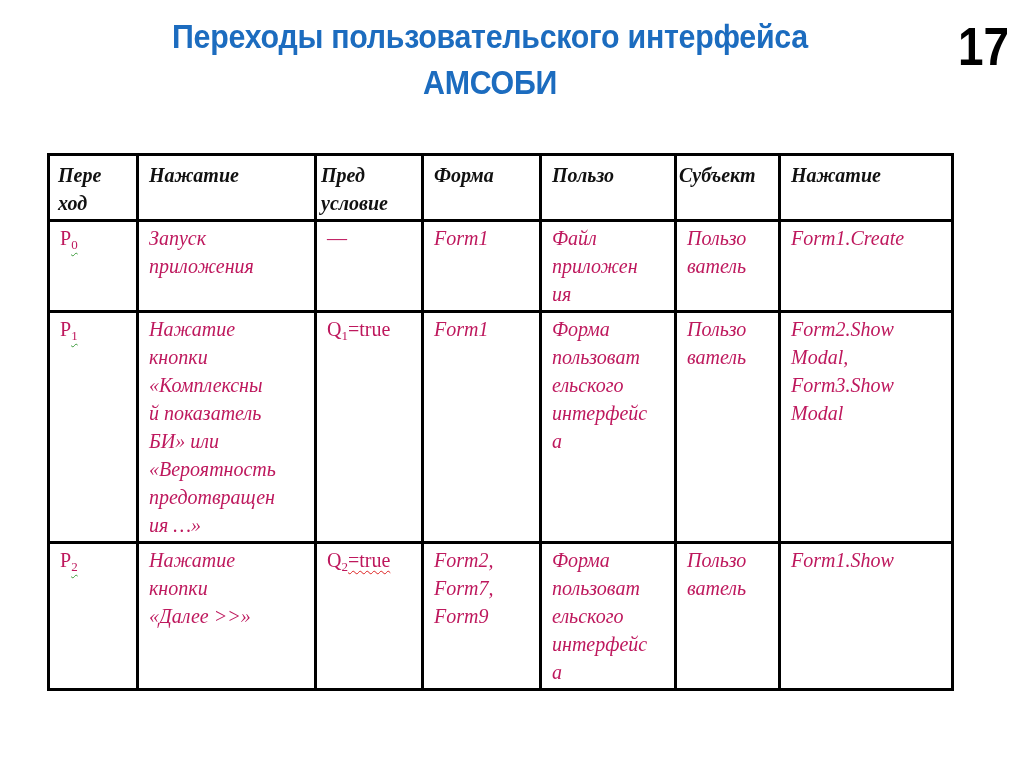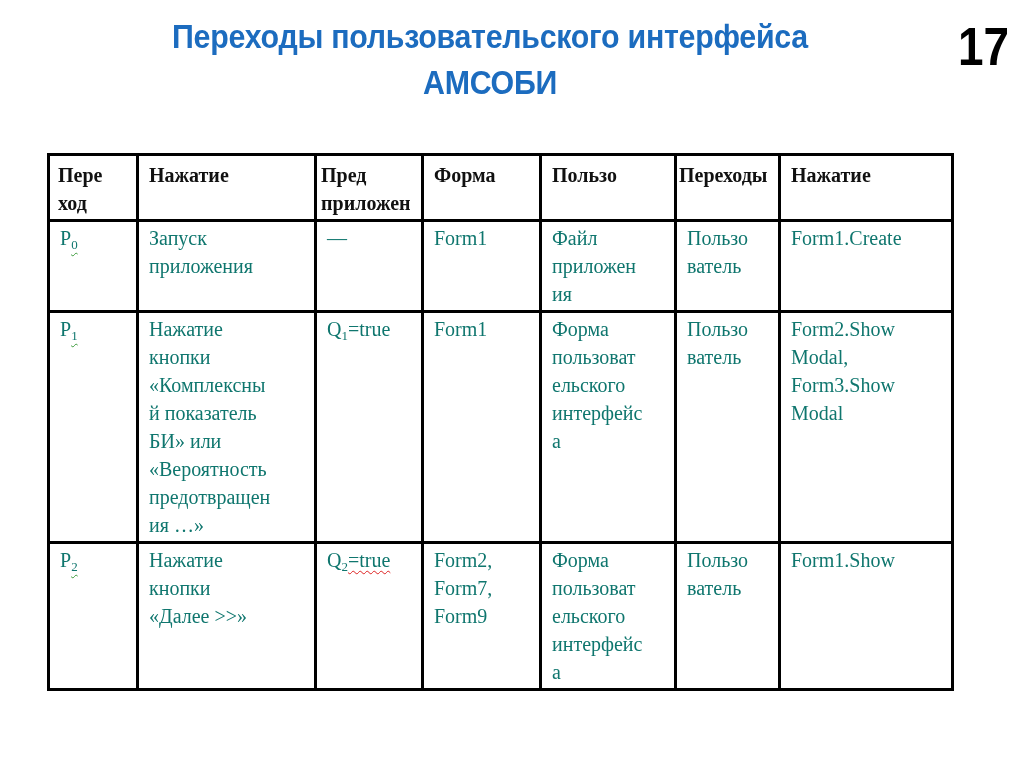--- a/index.html
+++ b/index.html
@@ -19,34 +19,34 @@
     color:#000; font-size:54px; line-height:60px;
     transform: scaleX(0.85); transform-origin:left top;
   }
   table.t {
     position:absolute; left:47px; top:153px;
     border-collapse:collapse; table-layout:fixed;
     width:904px;
   }
   table.t td, table.t th {
     border:3px solid #000; vertical-align:top; padding:2px 8px 2px 10px;
-    font-size:20px; line-height:28px; color:#0f766e; text-align:left;
+    font-size:20px; line-height:28px; color:#be185d; text-align:left;
     font-family: "Liberation Serif", serif;
     overflow:hidden;
   }
   table.t th { font-weight:bold; color:#111; padding-top:5px; }
   th.center, td.center { text-align:center; }
   .sub { font-size:13px; vertical-align:-4px; }
   .wavy-red { text-decoration: underline wavy #d22; text-decoration-thickness:1px; text-underline-offset:3px; }
   .wavy-green { text-decoration: underline wavy #3a9a3a; text-decoration-thickness:1px; text-underline-offset:3px; }
   tr.h { height:65px; }
   tr.r0 { height:88px; }
   tr.r1 { height:229px; }
   tr.r2 { height:146px; }
-  .cell-text { white-space:pre-line; }
+  .cell-text { white-space:pre-line;font-style:italic; }
 </style>
 </head>
 <body>
 
 <div class="title">
   <div>Переходы пользовательского интерфейса</div>
   <div>АМСОБИ</div>
 </div>
 <div class="slide-num">17</div>
 
@@ -59,24 +59,24 @@
     <col style="width:135px">
     <col style="width:104px">
     <col style="width:173px">
   </colgroup>
   <tbody>
       <tr class="h">
     <th class="cell-text" style="padding-left:8px">Пере
 ход</th>
     <th class="cell-text">Нажатие</th>
     <th class="cell-text center" style="padding-left:4px;padding-right:4px">Пред
-приложен</th>
+условие</th>
     <th class="cell-text center">Форма</th>
     <th class="cell-text center">Пользо</th>
-    <th class="cell-text" style="padding-left:2px;padding-right:0">Переходы</th>
+    <th class="cell-text" style="padding-left:2px;padding-right:0">Субъект</th>
     <th class="cell-text center">Нажатие</th>
   </tr>
 
   <tr class="r0">
     <td class="center">
       <span>P</span><sub class="sub wavy-green">0</sub>
     </td>
     <td class="cell-text">Запуск
 приложения</td>
     <td>

